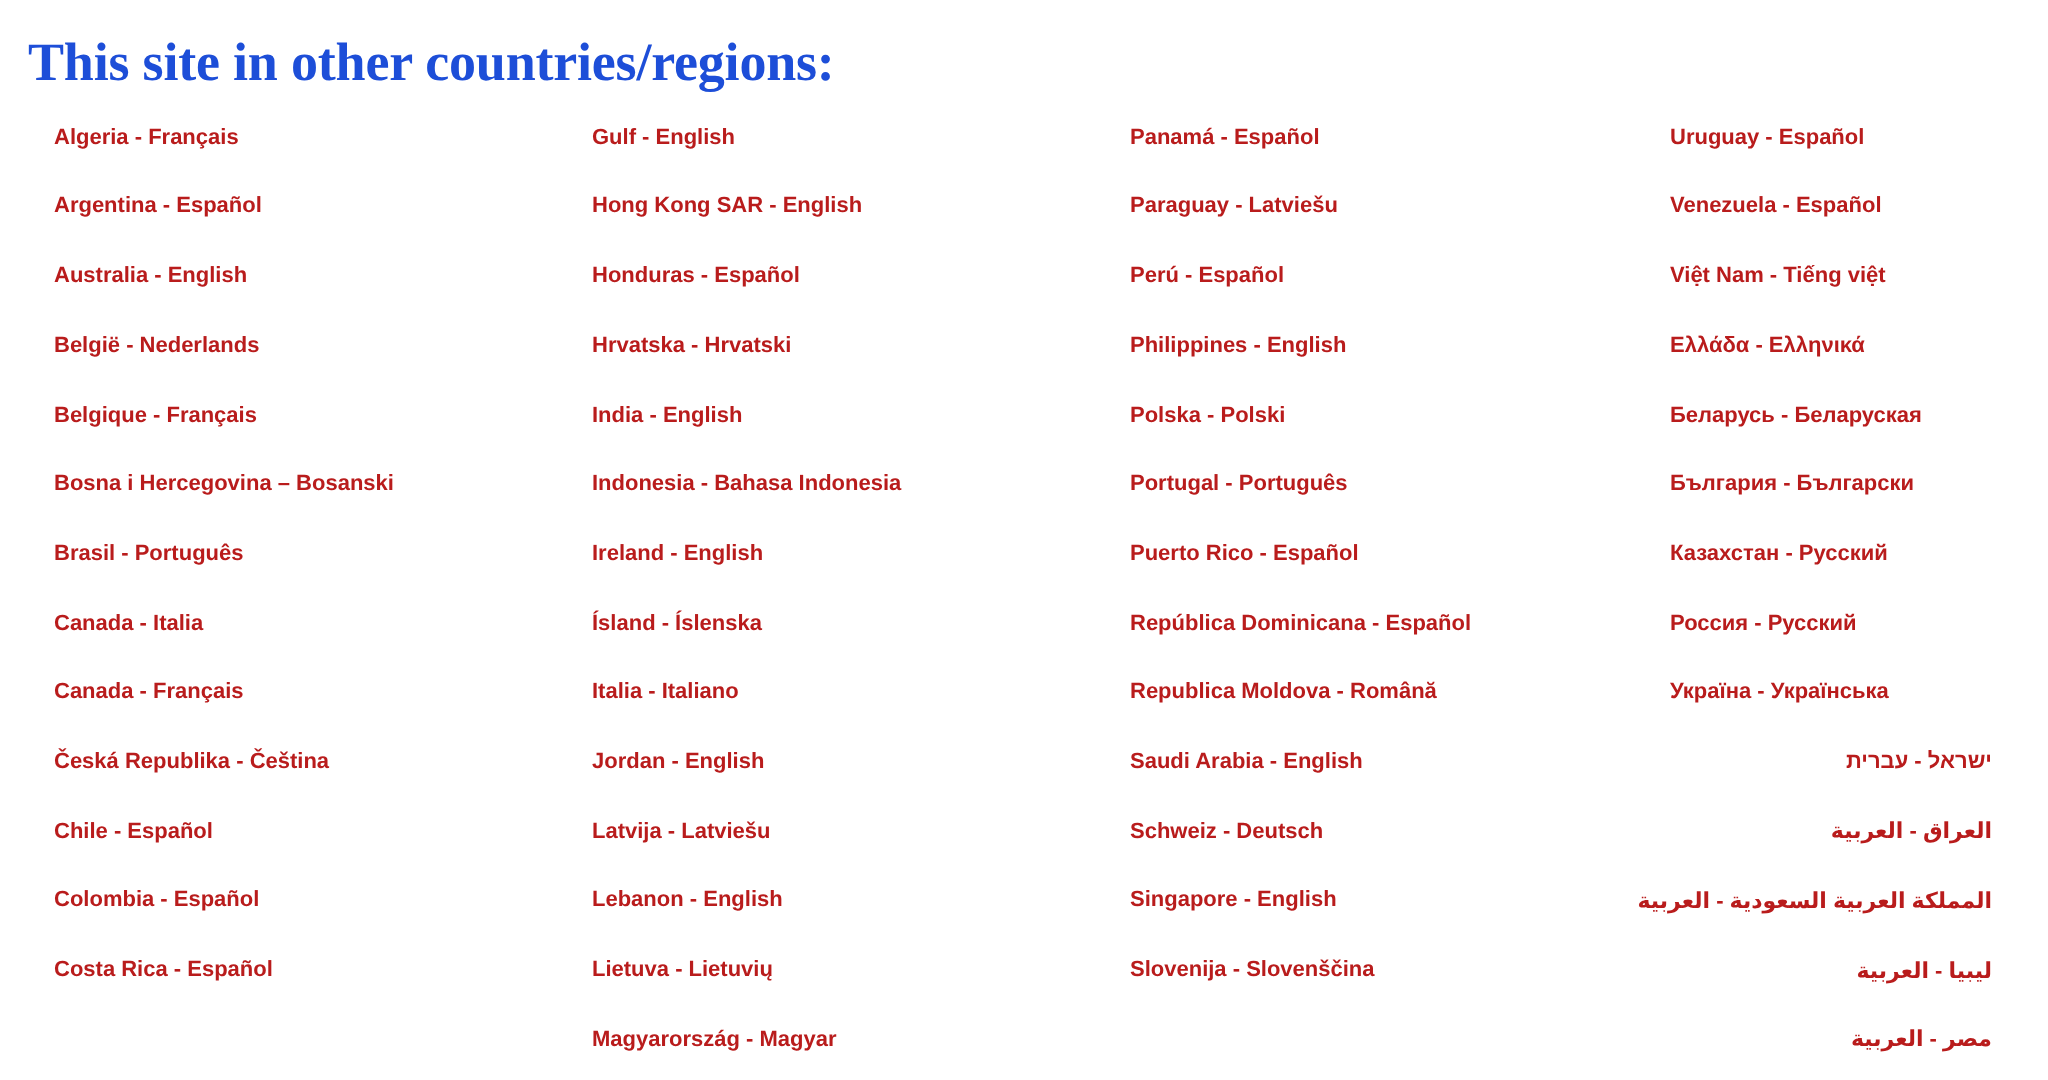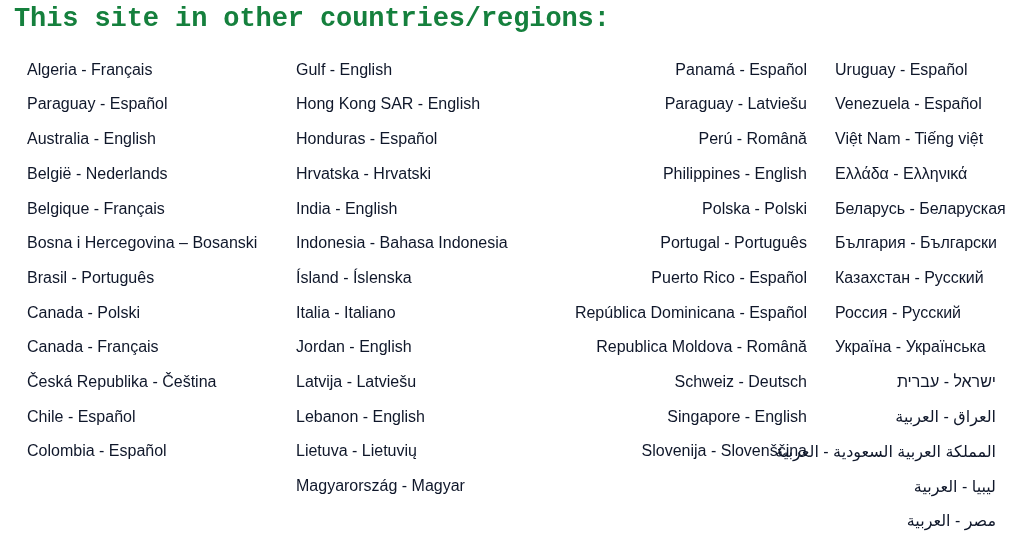--- a/index.html
+++ b/index.html
@@ -18,27 +18,27 @@
   .page {
     position: relative;
     width: 1024px;
     height: 540px;
     background: #ffffff;
     box-sizing: border-box;
   }
   .page-title {
     position: absolute;
     left: 14px;
-    top: 0;
+    top: 12px;
     margin: 0;
-    font-family: Liberation Mono, monospace;
+    font-family: Liberation Serif, serif;
     font-size: 27px;
     font-weight: 600;
     line-height: 38px;
-    color: #15803d;
+    color: #1d4ed8;
     letter-spacing: -0.1px;
     white-space: nowrap;
   }
   .columns {
     position: absolute;
     left: 0;
     top: 52px;
     width: 1024px;
     display: flex;
     flex-direction: row;
@@ -46,33 +46,33 @@
   }
   .region-column {
     width: 269px;
     flex: 0 0 269px;
     box-sizing: border-box;
     display: flex;
     flex-direction: column;
   }
   .region-column:nth-child(1) { padding-left: 27px; }
   .region-column:nth-child(2) { padding-left: 27px; }
-  .region-column:nth-child(3) { padding-left: 27px; text-align: right; }
+  .region-column:nth-child(3) { padding-left: 27px; }
   .region-column:nth-child(4) { padding-left: 28px; }
   .region-row {
     height: 34.7px;
     line-height: 34.7px;
     display: block;
     white-space: nowrap;
   }
   .region-link {
     font-family: "Liberation Sans", "DejaVu Sans", sans-serif;
-    font-size: 16px;
-    font-weight: 400;
-    color: #0f172a;
+    font-size: 11px;
+    font-weight: 700;
+    color: #b91c1c;
     text-decoration: none;
     cursor: pointer;
     display: inline-block;
     vertical-align: middle;
     line-height: normal;
   }
   .region-row.rtl {
     direction: rtl;
     text-align: right;
     padding-right: 1px;
@@ -89,57 +89,60 @@
 </head>
 <body>
 
 <div class="page">
 
   <h1 class="page-title">This site in other countries/regions:</h1>
 
   <div class="columns">
     <div class="region-column">
         <div class="region-row"><a class="region-link">Algeria - Français</a></div>
-        <div class="region-row"><a class="region-link">Paraguay - Español</a></div>
+        <div class="region-row"><a class="region-link">Argentina - Español</a></div>
         <div class="region-row"><a class="region-link">Australia - English</a></div>
         <div class="region-row"><a class="region-link">België - Nederlands</a></div>
         <div class="region-row"><a class="region-link">Belgique - Français</a></div>
         <div class="region-row"><a class="region-link">Bosna i Hercegovina – Bosanski</a></div>
         <div class="region-row"><a class="region-link">Brasil - Português</a></div>
-        <div class="region-row"><a class="region-link">Canada - Polski</a></div>
+        <div class="region-row"><a class="region-link">Canada - Italia</a></div>
         <div class="region-row"><a class="region-link">Canada - Français</a></div>
         <div class="region-row"><a class="region-link">Česká Republika - Čeština</a></div>
         <div class="region-row"><a class="region-link">Chile - Español</a></div>
         <div class="region-row"><a class="region-link">Colombia - Español</a></div>
+        <div class="region-row"><a class="region-link">Costa Rica - Español</a></div>
       </div>
     <div class="region-column">
         <div class="region-row"><a class="region-link">Gulf - English</a></div>
         <div class="region-row"><a class="region-link">Hong Kong SAR - English</a></div>
         <div class="region-row"><a class="region-link">Honduras - Español</a></div>
         <div class="region-row"><a class="region-link">Hrvatska - Hrvatski</a></div>
         <div class="region-row"><a class="region-link">India - English</a></div>
         <div class="region-row"><a class="region-link">Indonesia - Bahasa Indonesia</a></div>
+        <div class="region-row"><a class="region-link">Ireland - English</a></div>
         <div class="region-row"><a class="region-link">Ísland - Íslenska</a></div>
         <div class="region-row"><a class="region-link">Italia - Italiano</a></div>
         <div class="region-row"><a class="region-link">Jordan - English</a></div>
         <div class="region-row"><a class="region-link">Latvija - Latviešu</a></div>
         <div class="region-row"><a class="region-link">Lebanon - English</a></div>
         <div class="region-row"><a class="region-link">Lietuva - Lietuvių</a></div>
         <div class="region-row"><a class="region-link">Magyarország - Magyar</a></div>
       </div>
     <div class="region-column">
         <div class="region-row"><a class="region-link">Panamá - Español</a></div>
         <div class="region-row"><a class="region-link">Paraguay - Latviešu</a></div>
-        <div class="region-row"><a class="region-link">Perú - Română</a></div>
+        <div class="region-row"><a class="region-link">Perú - Español</a></div>
         <div class="region-row"><a class="region-link">Philippines - English</a></div>
         <div class="region-row"><a class="region-link">Polska - Polski</a></div>
         <div class="region-row"><a class="region-link">Portugal - Português</a></div>
         <div class="region-row"><a class="region-link">Puerto Rico - Español</a></div>
         <div class="region-row"><a class="region-link">República Dominicana - Español</a></div>
         <div class="region-row"><a class="region-link">Republica Moldova - Română</a></div>
+        <div class="region-row"><a class="region-link">Saudi Arabia - English</a></div>
         <div class="region-row"><a class="region-link">Schweiz - Deutsch</a></div>
         <div class="region-row"><a class="region-link">Singapore - English</a></div>
         <div class="region-row"><a class="region-link">Slovenija - Slovenščina</a></div>
       </div>
     <div class="region-column col-rtl-mixed">
         <div class="region-row"><a class="region-link">Uruguay - Español</a></div>
         <div class="region-row"><a class="region-link">Venezuela - Español</a></div>
         <div class="region-row"><a class="region-link">Việt Nam - Tiếng việt</a></div>
         <div class="region-row"><a class="region-link">Ελλάδα - Ελληνικά</a></div>
         <div class="region-row"><a class="region-link">Беларусь - Беларуская</a></div>

